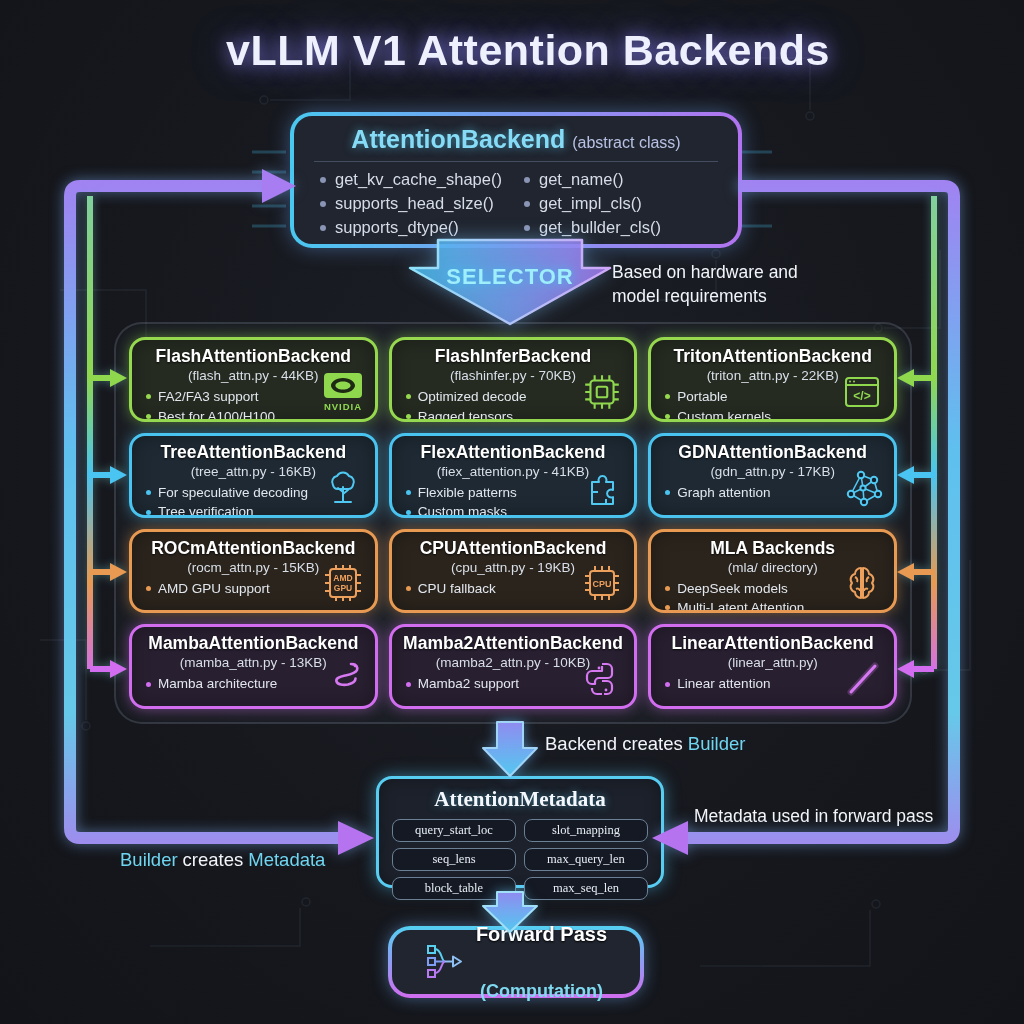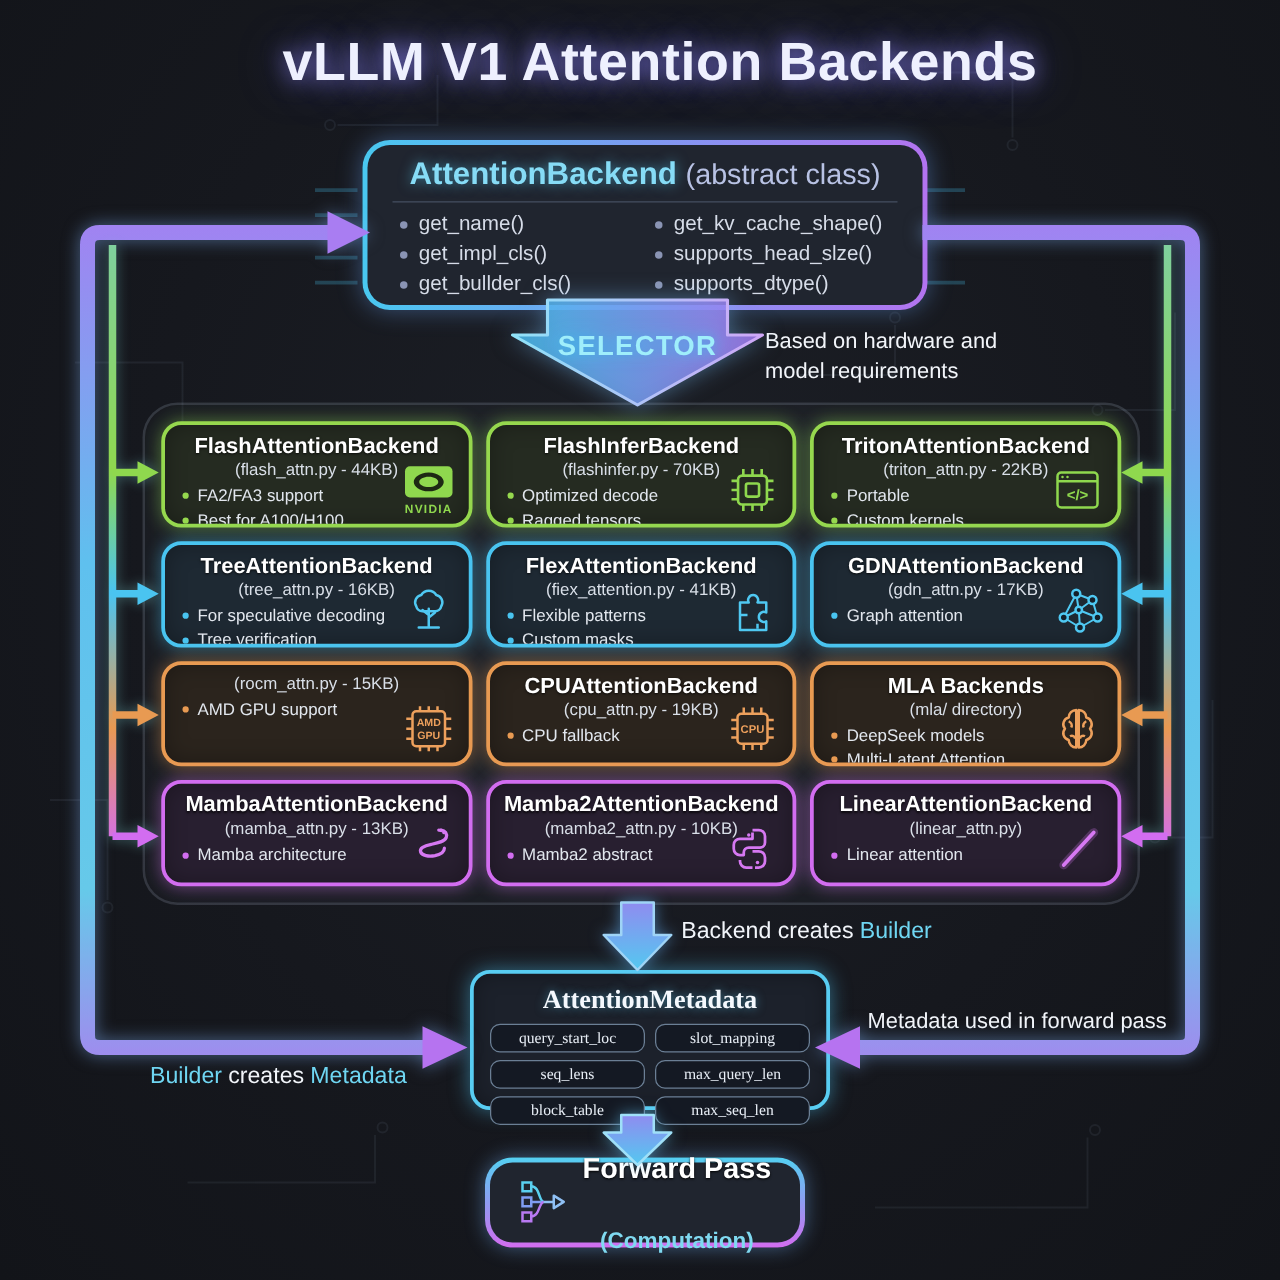--- a/index.html
+++ b/index.html
@@ -13,21 +13,21 @@
     color:#eef0fe;letter-spacing:.5px;
     text-shadow:0 0 18px rgba(145,135,255,.8),0 0 42px rgba(120,120,255,.45);padding-left:16px;}
   
   .gbox{border-radius:22px;padding:4px;}
   .gbox-inner{width:100%;height:100%;box-sizing:border-box;border-radius:18px;background:#20252f;}
   .abstract-box{left:290px;top:112px;width:444px;height:128px;
     background:linear-gradient(90deg,#49c8f0,#7e9af2,#b273f0);
     box-shadow:0 0 20px rgba(110,170,255,.4);}
   .ab-title-row{text-align:center;padding-top:9px;font-size:25px;}
   .ab-name{font-weight:bold;color:#86dcf6;text-shadow:0 0 10px rgba(90,210,250,.6);}
-  .ab-sub{color:#b8c2e4;font-size:23px;text-align:right;}
+  .ab-sub{color:#b8c2e4;font-size:16px;text-align:right;}
   .ab-divider{border-top:1px solid rgba(165,185,225,.28);margin:7px 20px 6px 20px;}
   .ab-cols{display:flex;padding:0 10px 0 26px;}
   .ab-cols ul{margin:0;padding:0;list-style:none;flex:1;}
   .ab-cols li{font-size:16.5px;color:#d6dce8;line-height:1.45;display:flex;align-items:center;gap:9px;}
   .mdot{width:6px;height:6px;border-radius:50%;background:#8a94b4;flex:0 0 auto;}
   
   .sel-note{left:612px;top:261px;width:240px;font-size:17.5px;color:#f2f5fa;line-height:1.35;}
   
   .grid-wrap{left:114px;top:322px;width:798px;height:402px;border-radius:28px;
     background:rgba(140,152,172,.07);border:2px solid rgba(165,180,200,.16);
@@ -62,21 +62,21 @@
     text-shadow:0 0 8px rgba(90,205,245,.5);margin-bottom:7px;}
   .meta-grid{display:grid;grid-template-columns:1fr 1fr;gap:6px 8px;}
   .pill{border:1.5px solid #6b7f95;background:#141923;border-radius:8px;color:#e8eef6;
     font-size:12.5px;text-align:center;height:21px;line-height:21px;white-space:nowrap;overflow:hidden;}
   
   .fp-box{left:388px;top:926px;width:248px;height:64px;
     background:linear-gradient(180deg,#54d0f2,#8f9cf2,#d26df0);
     box-shadow:0 0 16px rgba(120,180,250,.45);}
   .fp-inner{display:flex;align-items:center;justify-content:center;gap:11px;}
   .fp-text{text-align:center;line-height:1.12;}
-  .fp-title{font-size:23px;font-weight:bold;color:#ffffff;text-shadow:0 1px 2px #000;}
+  .fp-title{font-size:20px;font-weight:bold;color:#ffffff;text-shadow:0 1px 2px #000;}
   .fp-sub{font-size:18px;font-weight:bold;color:#7fd9f0;margin-top:35px;}
   svg text{font-family:"Liberation Sans",sans-serif;}
 </style>
 </head>
 <body>
 
 <div class="canvas">
 
   <svg class="abs" width="1024" height="1024" style="left:0;top:0;z-index:0;pointer-events:none">
     <g stroke="#a8c0d8" stroke-width="1.5" fill="none" opacity="0.08">
@@ -191,45 +191,45 @@
     <div class="gbox-inner">
       <div class="ab-title-row">
         <span class="ab-name">AttentionBackend</span>
         <span class="ab-sub">(abstract class)</span>
       </div>
       <div class="ab-divider"></div>
       <div class="ab-cols">
         <ul>
           <li>
               <span class="mdot"></span>
+              <span>get_kv_cache_shape()</span>
+            </li>
+          <li>
+              <span class="mdot"></span>
+              <span>supports_head_slze()</span>
+            </li>
+          <li>
+              <span class="mdot"></span>
+              <span>supports_dtype()</span>
+            </li>
+        </ul>
+        <ul>
+          <li>
+              <span class="mdot"></span>
               <span>get_name()</span>
             </li>
           <li>
               <span class="mdot"></span>
               <span>get_impl_cls()</span>
             </li>
           <li>
               <span class="mdot"></span>
               <span>get_bullder_cls()</span>
             </li>
         </ul>
-        <ul>
-          <li>
-              <span class="mdot"></span>
-              <span>get_kv_cache_shape()</span>
-            </li>
-          <li>
-              <span class="mdot"></span>
-              <span>supports_head_slze()</span>
-            </li>
-          <li>
-              <span class="mdot"></span>
-              <span>supports_dtype()</span>
-            </li>
-        </ul>
       </div>
     </div>
   </div>
 
   <div class="abs z2 sel-note">
     <div>Based on hardware and</div>
     <div>model requirements</div>
   </div>
 
   <div class="abs z2 grid-wrap">
@@ -372,20 +372,21 @@
               <circle cx="37" cy="27" r="3.2"></circle>
             <circle cx="23" cy="35" r="3.2"></circle>
               <circle cx="10" cy="27" r="3.2"></circle>
               <circle cx="22" cy="21" r="2.6"></circle>
           </g>
         </svg>
       </span>
     </div>
 
     <div class="card row-orange">
+      <div class="card-title">ROCmAttentionBackend</div>
       <div class="card-file">(rocm_attn.py - 15KB)</div>
       <ul class="card-bullets">
         <li>
             <span class="dot"></span>
             <span>AMD GPU support</span>
           </li>
       </ul>
       <span class="card-icon">
         <svg width="42" height="42" viewBox="0 0 42 42">
           <g stroke="#eda05c" stroke-width="2" fill="none">
@@ -461,21 +462,21 @@
         </svg>
       </span>
     </div>
 
     <div class="card row-magenta">
       <div class="card-title">Mamba2AttentionBackend</div>
       <div class="card-file">(mamba2_attn.py - 10KB)</div>
       <ul class="card-bullets">
         <li>
             <span class="dot"></span>
-            <span>Mamba2 abstract</span>
+            <span>Mamba2 support</span>
           </li>
       </ul>
       <span class="card-icon">
         <svg width="40" height="40" viewBox="0 0 40 40">
           <g stroke="#d678f2" stroke-width="2.2" fill="none" stroke-linejoin="round">
             <path d="M20 5h5a5 5 0 0 1 5 5v5a4 4 0 0 1-4 4h-9a4 4 0 0 0-4 4v2h-3a5 5 0 0 1-5-5v-3a5 5 0 0 1 5-5h10V7"></path>
             <path d="M20 35h-5a5 5 0 0 1-5-5v-1"></path>
             <path d="M22 35h3a5 5 0 0 0 5-5v-3a5 5 0 0 0-5-5h-5"></path>
           </g>
           <circle cx="17" cy="9" r="1.4" fill="#d678f2"></circle>

